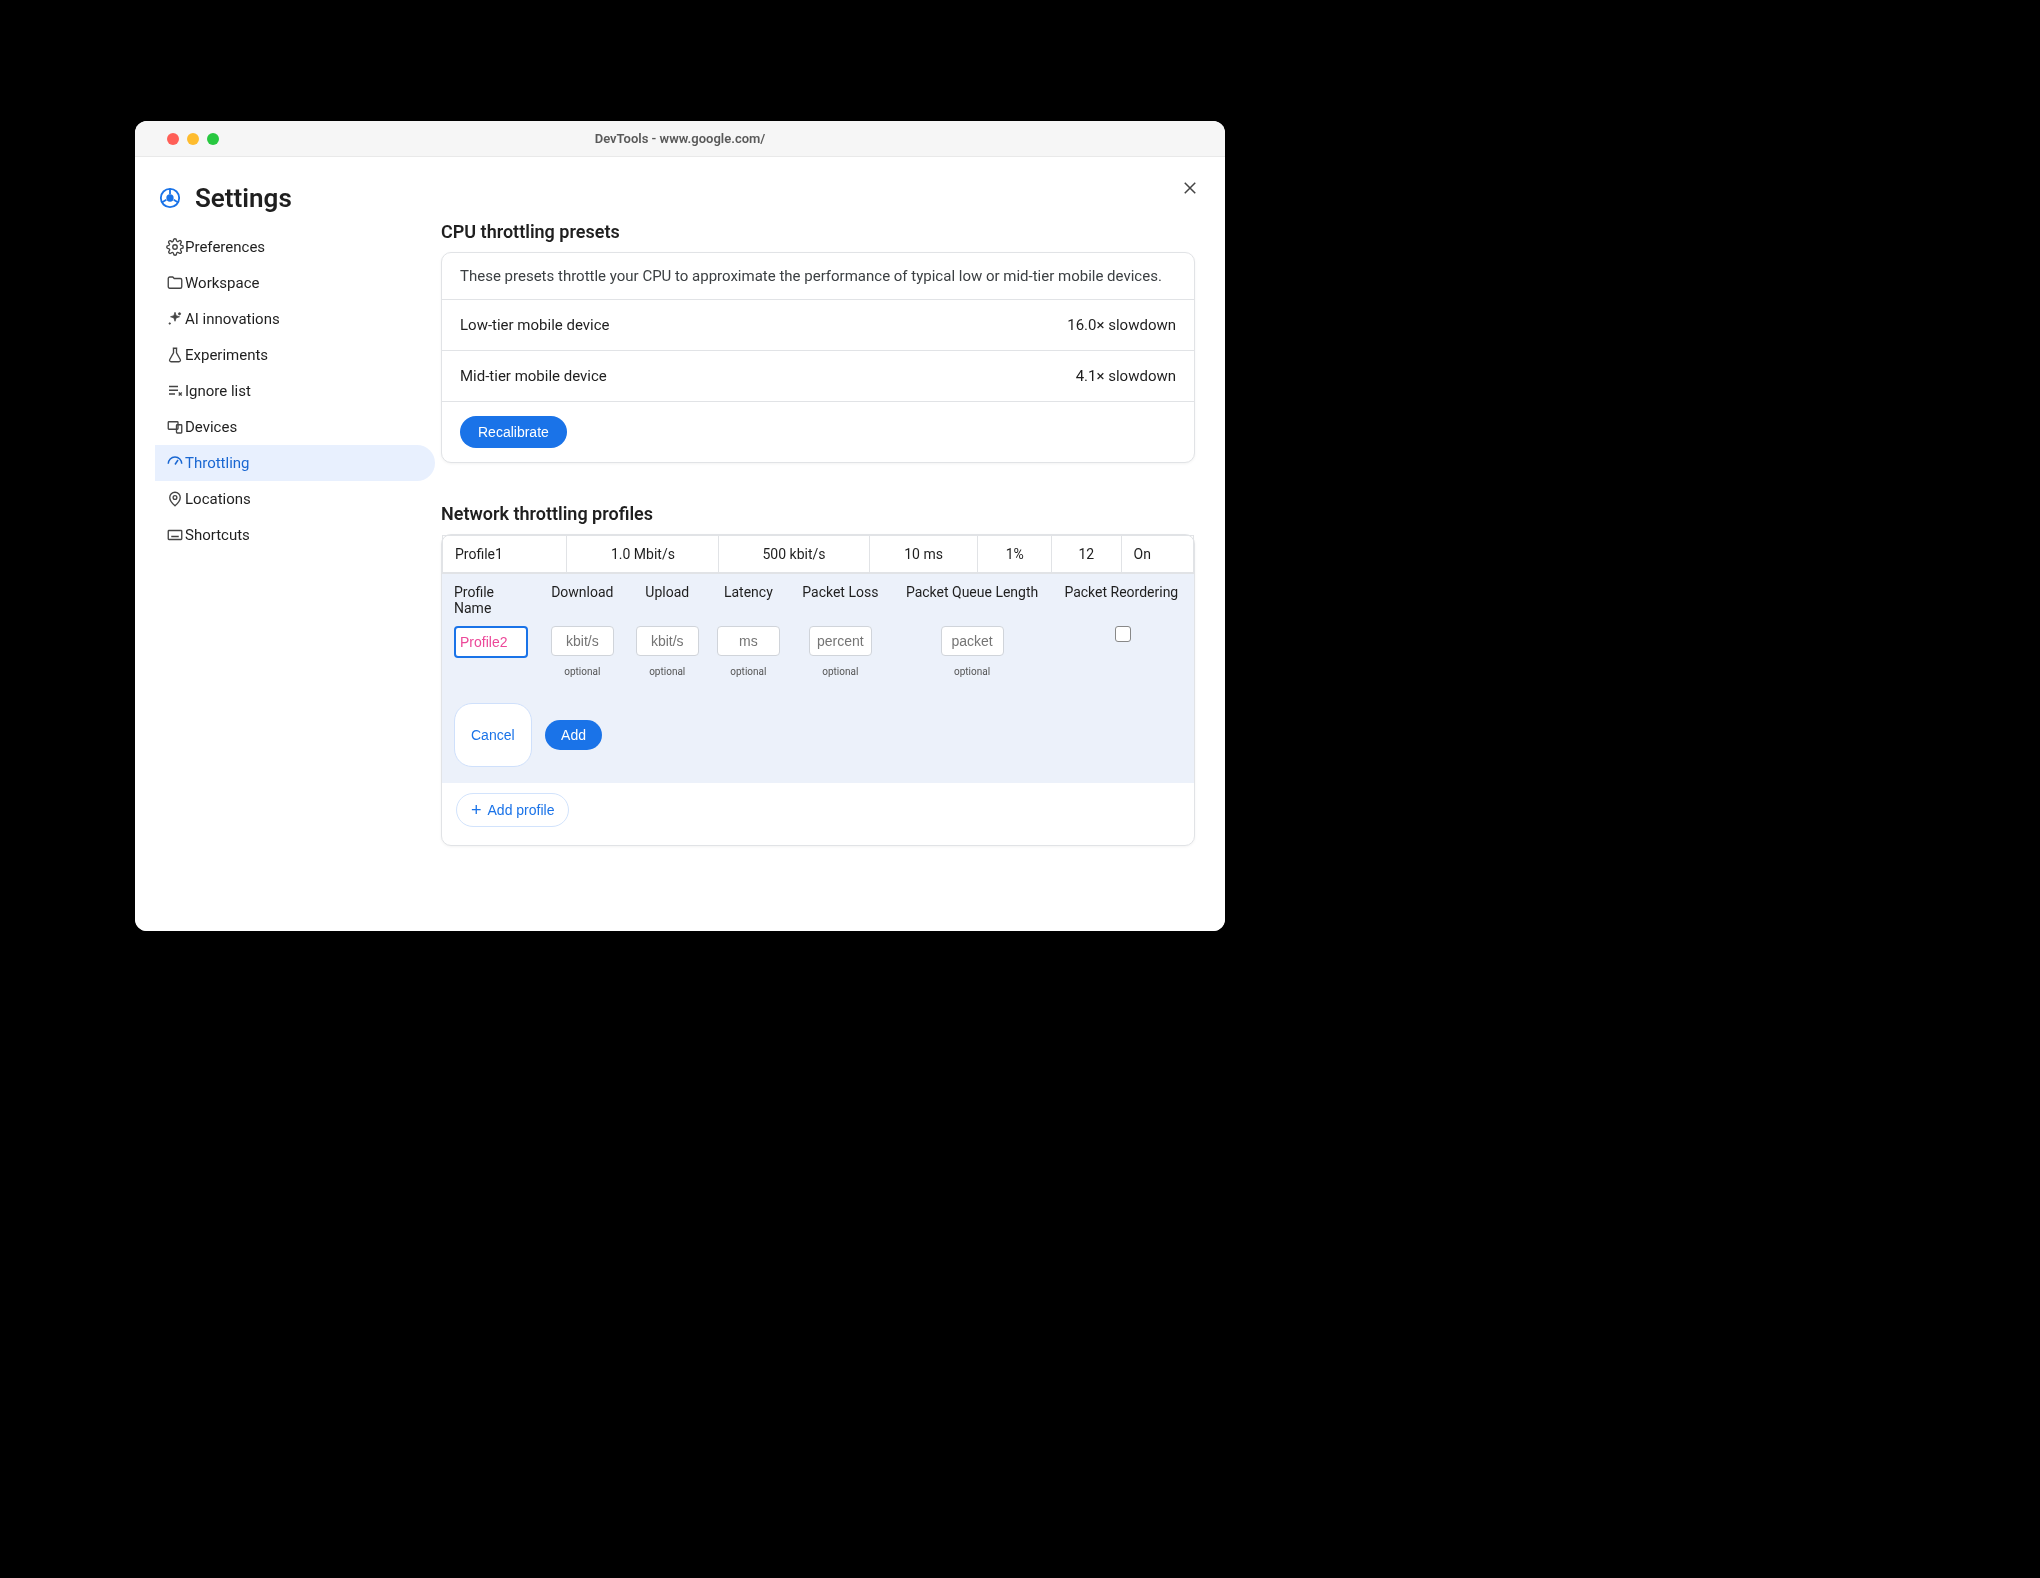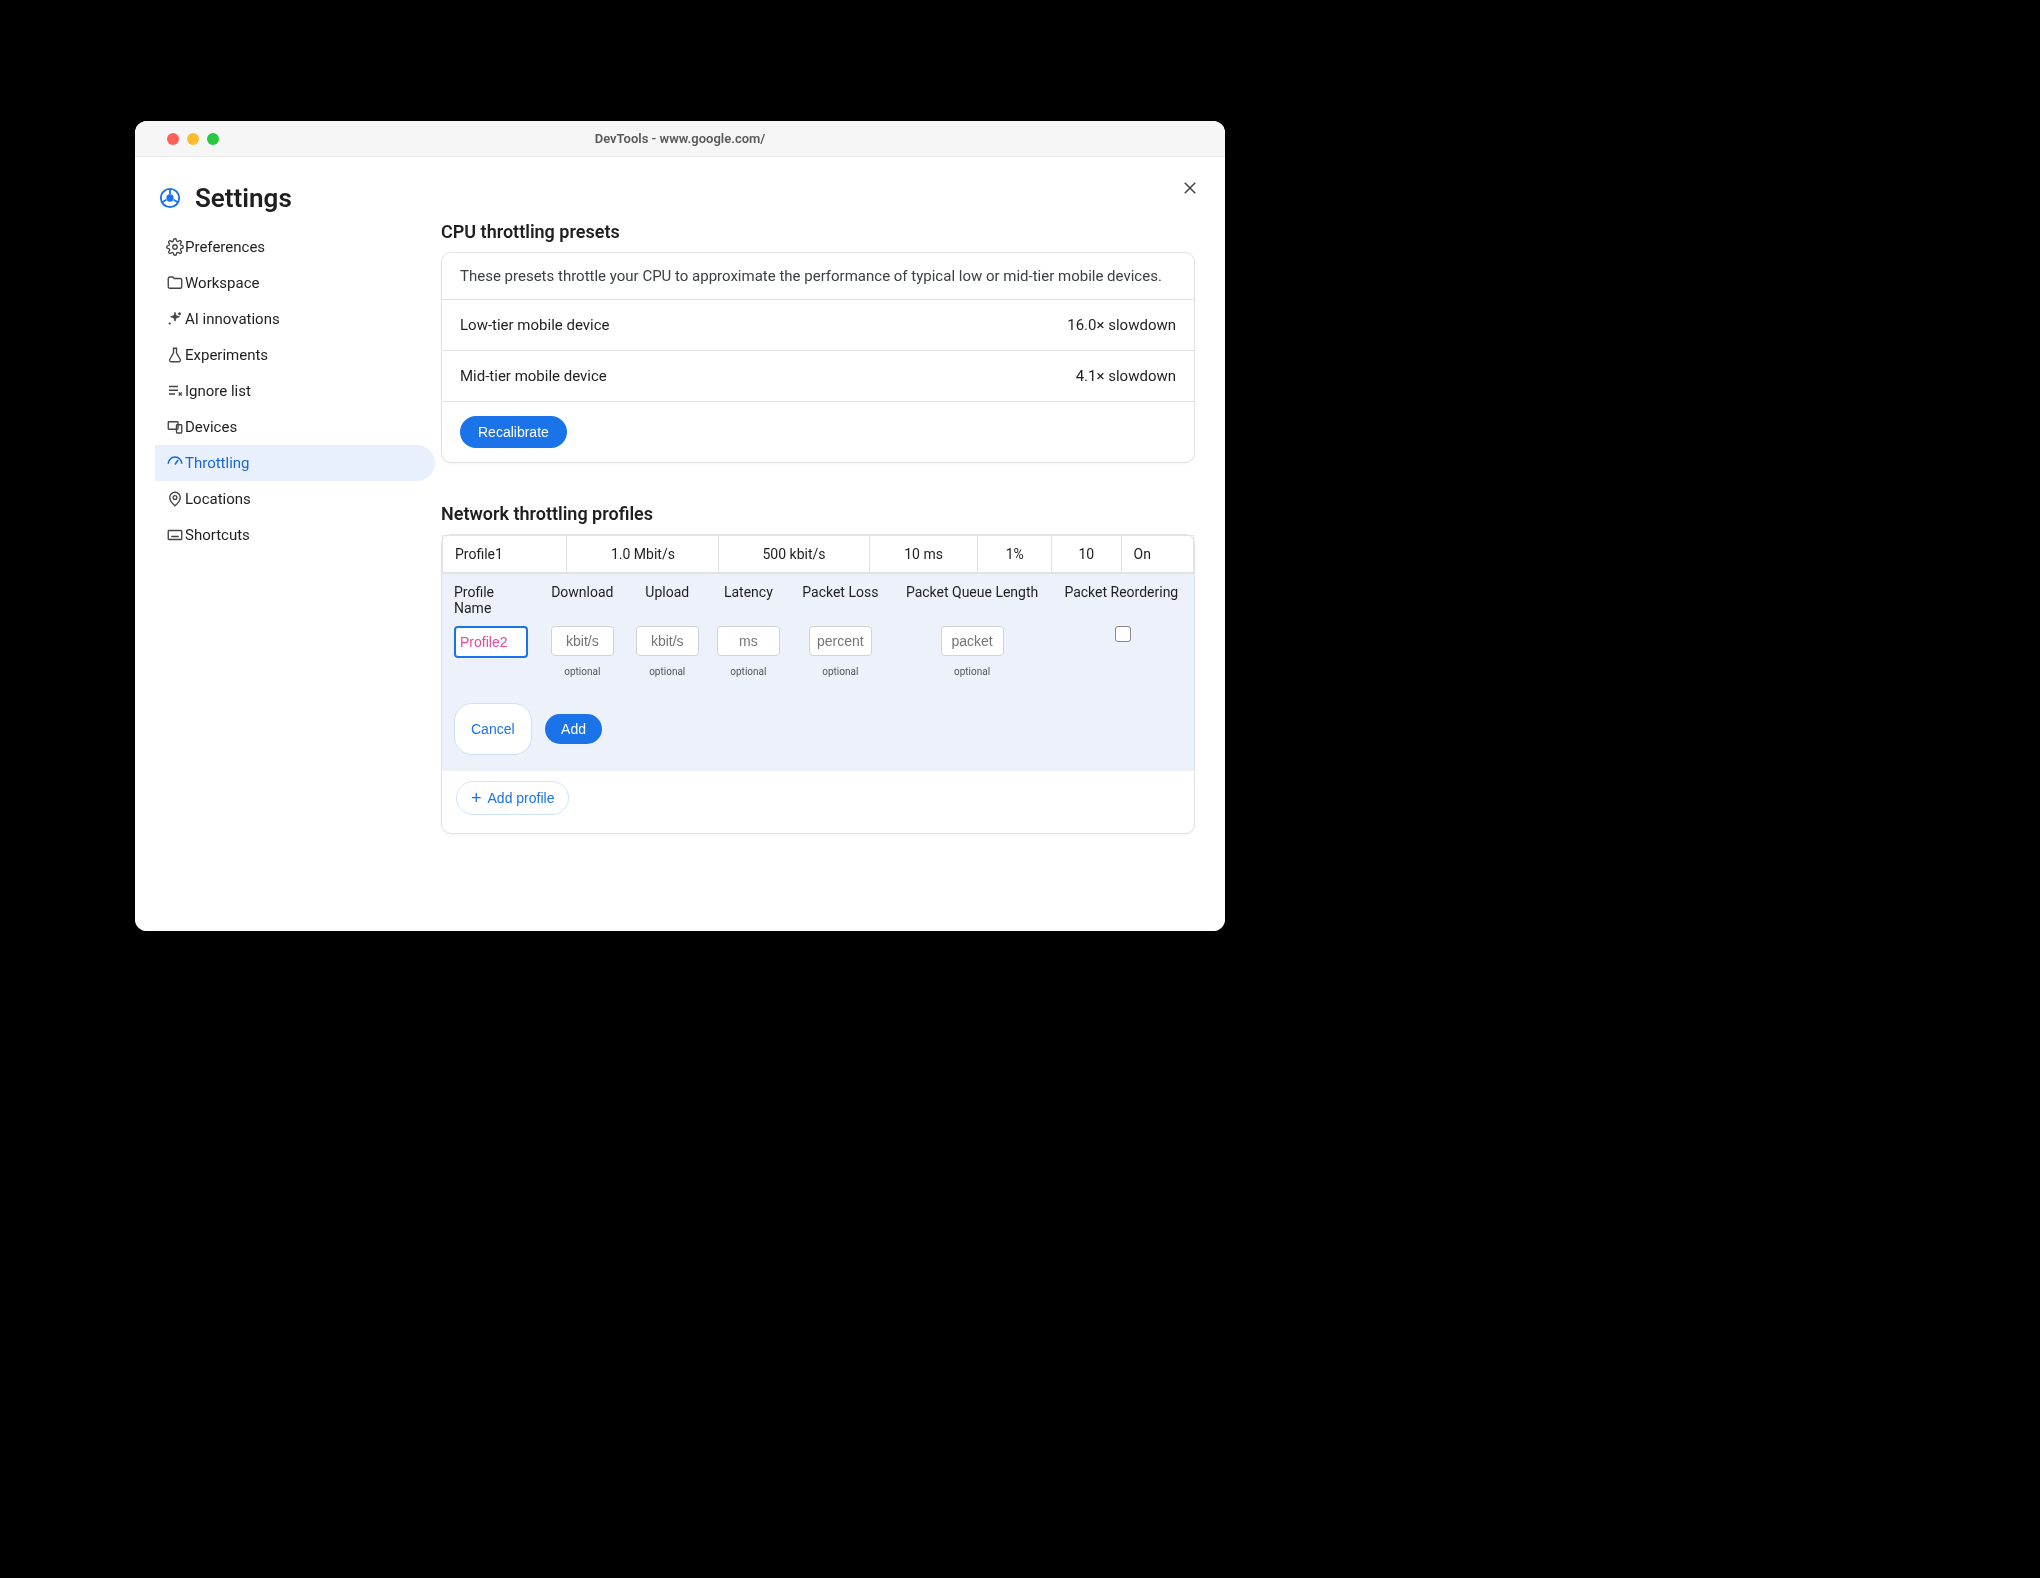--- a/index.html
+++ b/index.html
@@ -106,21 +106,21 @@
     }
     .card-footer { padding: 14px 18px; }
     .btn-primary {
       background: #1a73e8; color: #fff; border: none;
       padding: 8px 18px; border-radius: 18px;
       font-size: 14px; font-weight: 500; cursor: pointer;
     }
     .btn-primary.sm { padding: 7px 16px; }
     .btn-secondary {
       background: #fff; color: #1a73e8; border: 1px solid #cfe0fb;
-      padding: 17px 16px; border-radius: 18px;
+      padding: 23px 16px; border-radius: 18px;
       font-size: 14px; font-weight: 500; cursor: pointer;
     }
     .net-card {
       border: 1px solid #e1e3e6;
       border-radius: 10px;
       background: #fff;
       box-shadow: 0 1px 3px rgba(0,0,0,0.05);
     }
     .net-table { width: 100%; border-collapse: collapse; }
     .net-table td, .net-table th {
@@ -304,21 +304,21 @@
       <div class="section-title">Network throttling profiles</div>
       <div class="net-card">
         <table class="net-table">
           <tbody>
               <tr class="data-row">
             <td>Profile1</td>
             <td>1.0 Mbit/s</td>
             <td>500 kbit/s</td>
             <td>10 ms</td>
             <td>1%</td>
-            <td>10</td>
+            <td>12</td>
             <td>On</td>
           </tr>
         </tbody>
           </table>
         <div class="edit-zone">
           <table class="net-table" style="border:none;">
             <tbody>
                 <tr class="header-labels">
               <td style="border:none; width:96px;">Profile Name</td>
               <td style="border:none;">Download</td>

